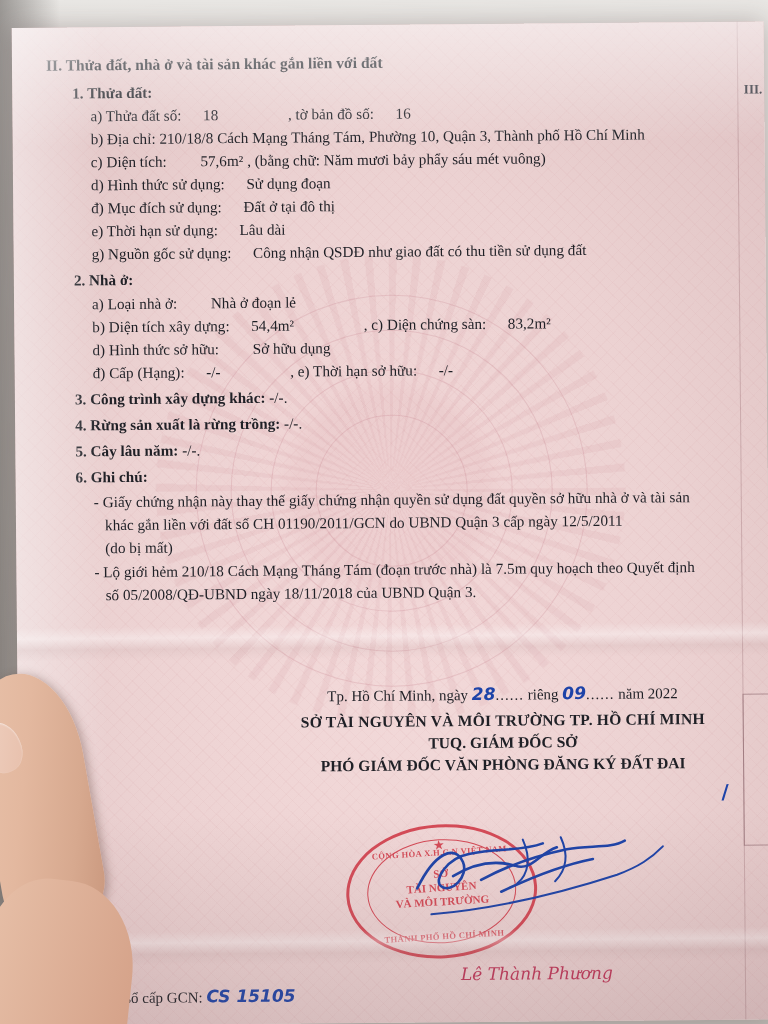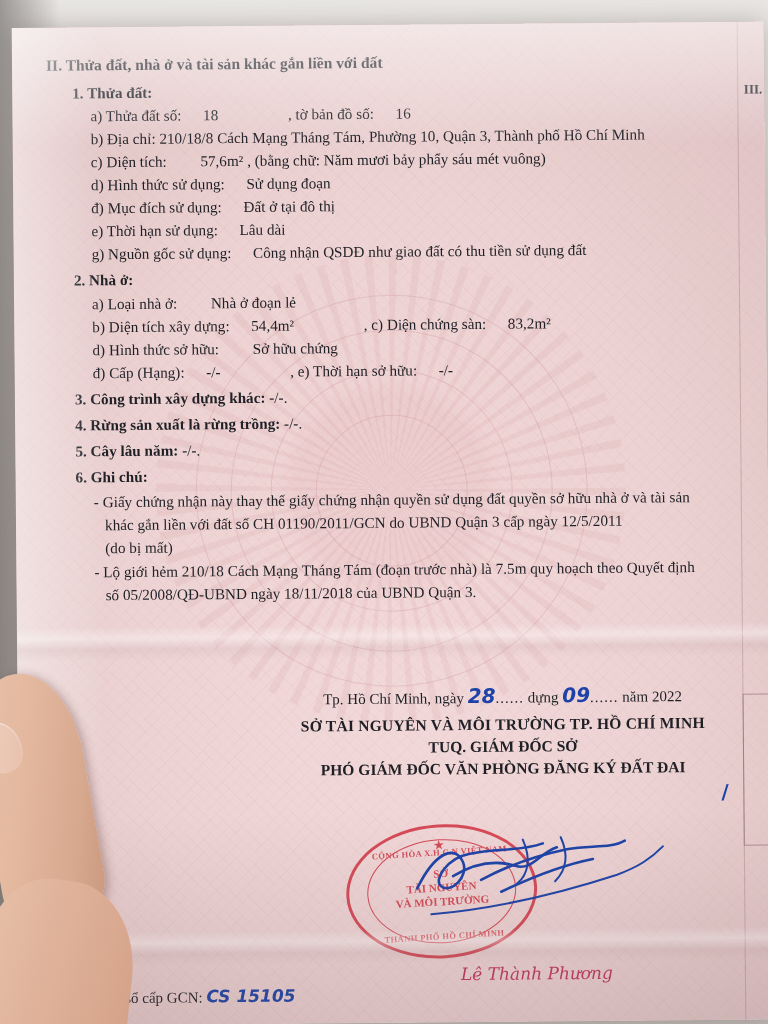--- a/index.html
+++ b/index.html
@@ -229,21 +229,21 @@
     font-size: 15px;
     text-align: center;
     white-space: nowrap;
   }
   .ink {
     font-family: "DejaVu Sans", sans-serif;
     color: #1d43a8;
     font-style: italic;
     font-weight: bold;
   }
-  .ink-sm { font-size: 20px; }
+  .ink-sm { font-size: 17px; }
   .dots { letter-spacing: 1px; }
   .org {
     font-weight: bold;
     font-size: 15.6px;
     margin-top: 8px;
     letter-spacing: 0.2px;
   }
   .org2 {
     font-weight: bold;
     font-size: 15.6px;
@@ -444,21 +444,21 @@
         <span>54,4m²</span>
         <span class="gap-lg"></span>
         <span>, c) Diện chứng sàn:</span>
         <span class="gap-sm"></span>
         <span>83,2m²</span>
       </div>
 
       <div class="lvl2">
         <span>d) Hình thức sở hữu:</span>
         <span class="gap-md"></span>
-        <span>Sở hữu chứng</span>
+        <span>Sở hữu dụng</span>
       </div>
 
       <div class="lvl2">
         <span>đ) Cấp (Hạng):</span>
         <span class="gap-sm"></span>
         <span>-/-</span>
         <span class="gap-lg"></span>
         <span>, e) Thời hạn sở hữu:</span>
         <span class="gap-sm"></span>
         <span>-/-</span>
@@ -490,21 +490,21 @@
       <div class="hang" style="margin-top:2px">- Giấy chứng nhận này thay thế giấy chứng nhận quyền sử dụng đất quyền sở hữu nhà ở và tài sản khác gắn liền với đất số CH 01190/2011/GCN do UBND Quận 3 cấp ngày 12/5/2011</div>
       <div class="hang2">(do bị mất)</div>
       <div class="hang">- Lộ giới hẻm 210/18 Cách Mạng Tháng Tám (đoạn trước nhà) là 7.5m quy hoạch theo Quyết định số 05/2008/QĐ-UBND ngày 18/11/2018 của UBND Quận 3.</div>
 
     </div>
 
     <div class="signblock">
       <div class="dateline">
         <span>Tp. Hồ Chí Minh, ngày</span>
         <span class="ink ink-sm">28</span><span class="dots">......</span>
-        <span>dựng</span>
+        <span>riêng</span>
         <span class="ink ink-sm">09</span><span class="dots">......</span>
         <span>năm</span>
         <span>2022</span>
       </div>
 
       <div class="org">SỞ TÀI NGUYÊN VÀ MÔI TRƯỜNG TP. HỒ CHÍ MINH</div>
       <div class="org2">TUQ. GIÁM ĐỐC SỞ</div>
       <div class="org3">PHÓ GIÁM ĐỐC VĂN PHÒNG ĐĂNG KÝ ĐẤT ĐAI</div>
     </div>
 

